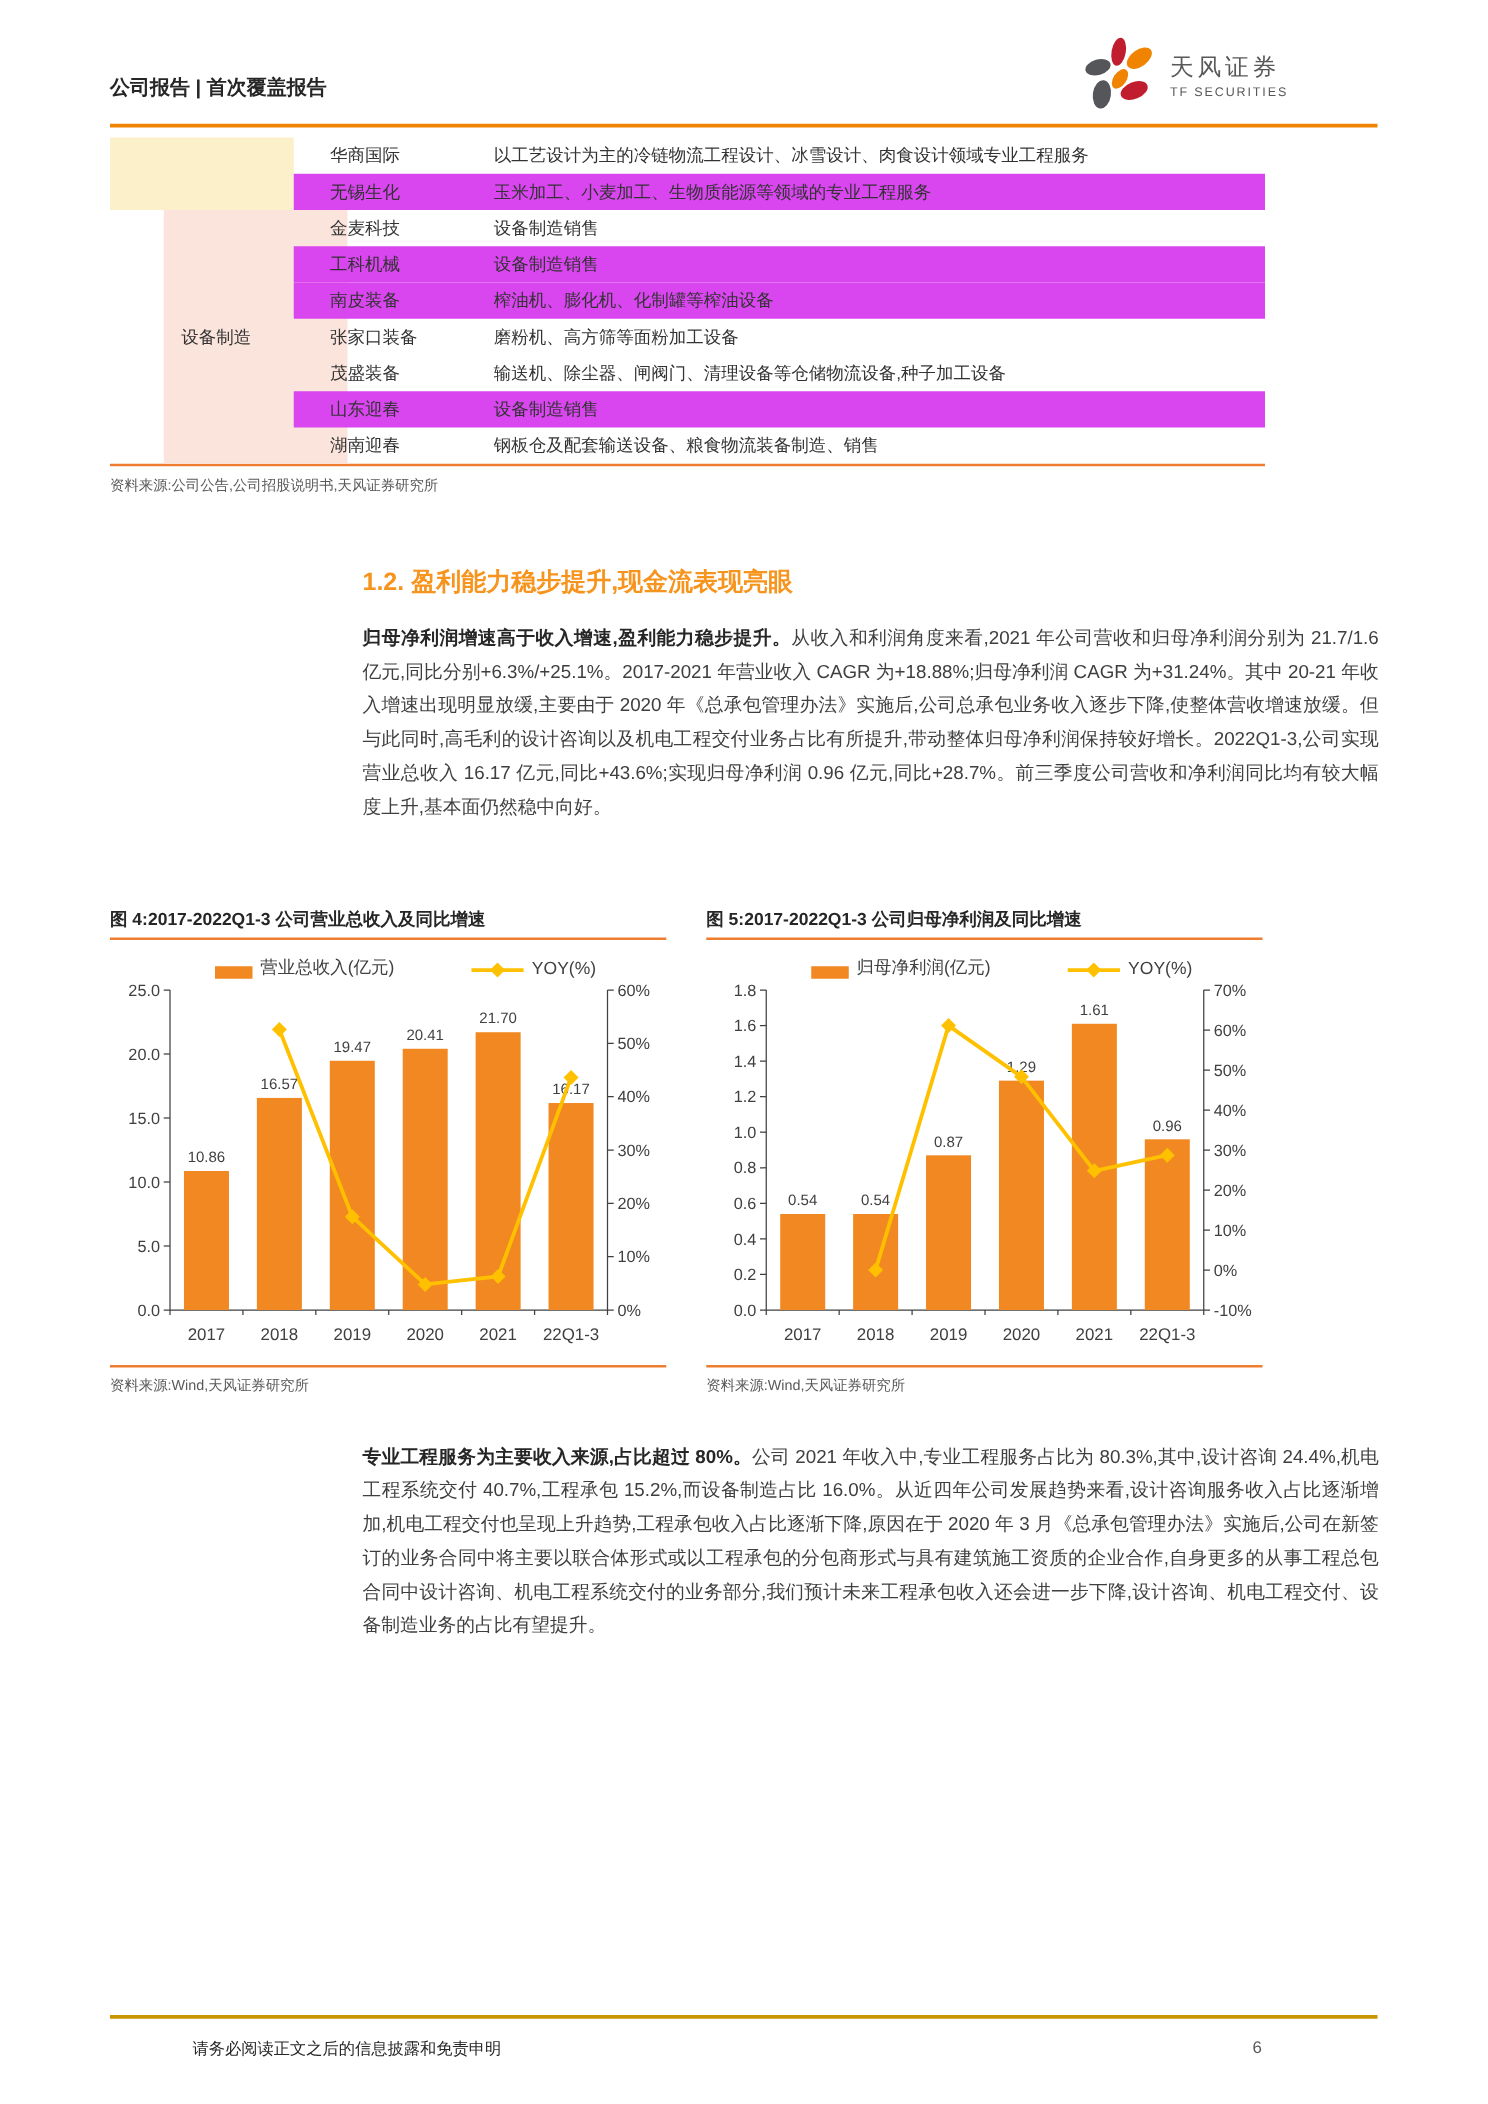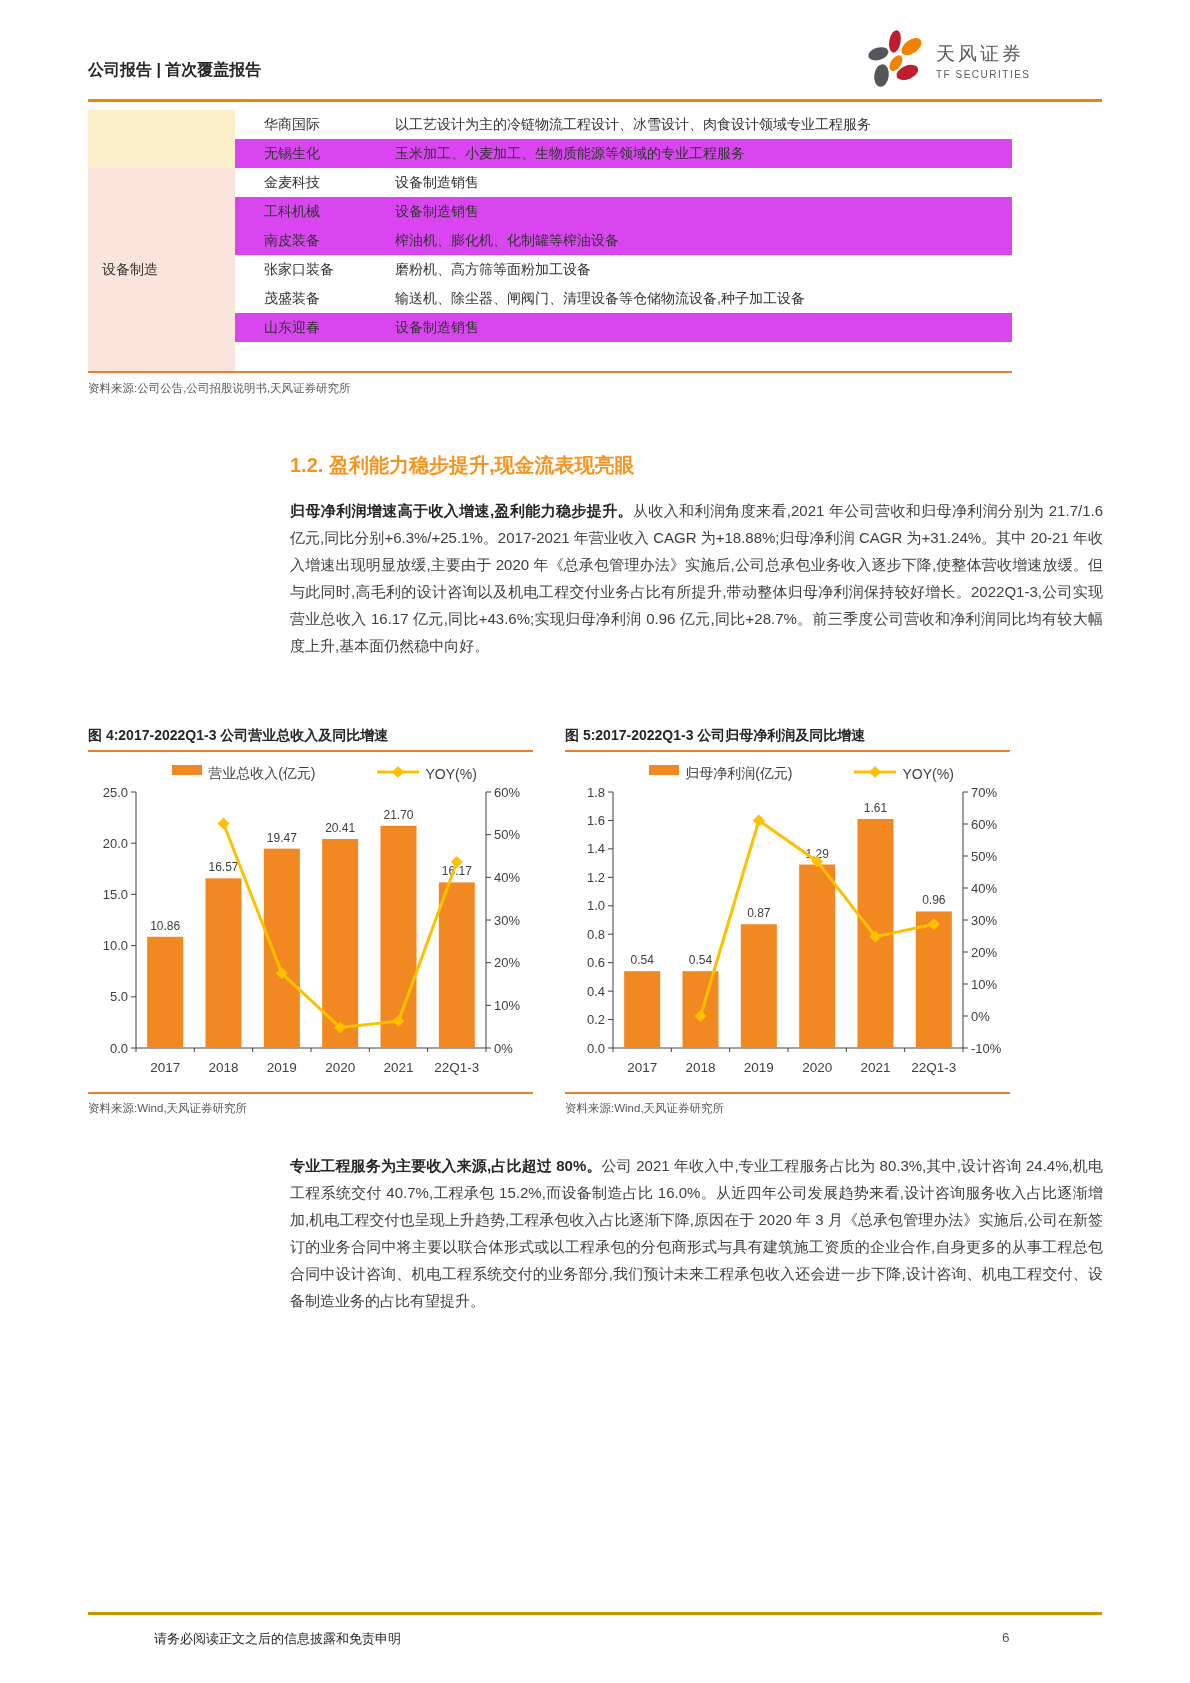--- a/index.html
+++ b/index.html
@@ -31,21 +31,21 @@
   .para b{color:#262626;}
   #para1{top:497px;}
   #para2{top:1152px;}
 
   
   .figure{position:absolute;top:727px;width:445px;}
   #fig4{left:88px;} #fig5{left:565px;}
   .fig-title{font-size:14px;font-weight:bold;color:#262626;height:20px;}
   .fig-rule{margin-top:3px;height:2px;background:#ED7D31;}
   .legend{margin-top:12px;height:20px;display:flex;justify-content:center;align-items:center;gap:34px;font-size:14px;color:#404040;}
-  .legend-item{display:flex;align-items:flex-start;gap:6px;padding-left:28px;}
+  .legend-item{display:flex;align-items:flex-end;gap:6px;padding-left:28px;}
   .swatch{width:30px;height:10px;background:#F28822;display:inline-block;}
   .chart{display:block;width:445px;height:300px;margin-top:2px;}
   .chart text{font-family:"Liberation Sans","DejaVu Sans",sans-serif;}
   .tick{font-size:13px;fill:#404040;}
   .blabel{font-size:12px;fill:#404040;}
   .xlabel{font-size:13.5px;fill:#404040;}
   .src-rule{margin-top:6px;height:2px;background:#ED7D31;}
   .fig-source{margin-top:7px;font-size:11.5px;color:#595959;}
 
   
@@ -71,21 +71,21 @@
     <div class="brand-col">
       <span class="brand">天风证券</span>
       <span class="brand-sub">TF SECURITIES</span>
     </div>
   </div>
   <div class="top-rule"></div>
 
   <div class="sub-table">
     <div id="cat-col">
         <div class="cat-block" style="top: 0px; height: 58px; background: rgb(251, 240, 201);"></div>
-        <div class="cat-block" style="top: 58px; height: 203px; background: rgb(250, 228, 219);">设备制造</div>
+        <div class="cat-block" style="top: 58px; height: 203px; background: rgb(250, 228, 219); margin-left: 43px;">设备制造</div>
       </div>
     <div class="rows" id="tbl-rows">
         <div class="t-row">
           <div class="cell-name">华商国际</div>
           <div class="cell-desc">以工艺设计为主的冷链物流工程设计、冰雪设计、肉食设计领域专业工程服务</div>
         </div>
         <div class="t-row shaded">
           <div class="cell-name">无锡生化</div>
           <div class="cell-desc">玉米加工、小麦加工、生物质能源等领域的专业工程服务</div>
         </div>
@@ -105,20 +105,24 @@
           <div class="cell-name">张家口装备</div>
           <div class="cell-desc">磨粉机、高方筛等面粉加工设备</div>
         </div>
         <div class="t-row">
           <div class="cell-name">茂盛装备</div>
           <div class="cell-desc">输送机、除尘器、闸阀门、清理设备等仓储物流设备,种子加工设备</div>
         </div>
         <div class="t-row shaded">
           <div class="cell-name">山东迎春</div>
           <div class="cell-desc">设备制造销售</div>
+        </div>
+        <div class="t-row">
+          <div class="cell-name">湖南迎春</div>
+          <div class="cell-desc">钢板仓及配套输送设备、粮食物流装备制造、销售</div>
         </div>
       </div>
   </div>
   <div class="table-source">资料来源:公司公告,公司招股说明书,天风证券研究所</div>
 
   <div class="sec-heading">1.2. 盈利能力稳步提升,现金流表现亮眼</div>
   <div class="para" id="para1"><b>归母净利润增速高于收入增速,盈利能力稳步提升。</b><span>从收入和利润角度来看,2021 年公司营收和归母净利润分别为 21.7/1.6 亿元,同比分别+6.3%/+25.1%。2017-2021 年营业收入 CAGR 为+18.88%;归母净利润 CAGR 为+31.24%。其中 20-21 年收入增速出现明显放缓,主要由于 2020 年《总承包管理办法》实施后,公司总承包业务收入逐步下降,使整体营收增速放缓。但与此同时,高毛利的设计咨询以及机电工程交付业务占比有所提升,带动整体归母净利润保持较好增长。2022Q1-3,公司实现营业总收入 16.17 亿元,同比+43.6%;实现归母净利润 0.96 亿元,同比+28.7%。前三季度公司营收和净利润同比均有较大幅度上升,基本面仍然稳中向好。</span></div>
 
   <div class="figure" id="fig4">
     <div class="fig-title">图 4:2017-2022Q1-3 公司营业总收入及同比增速</div>

